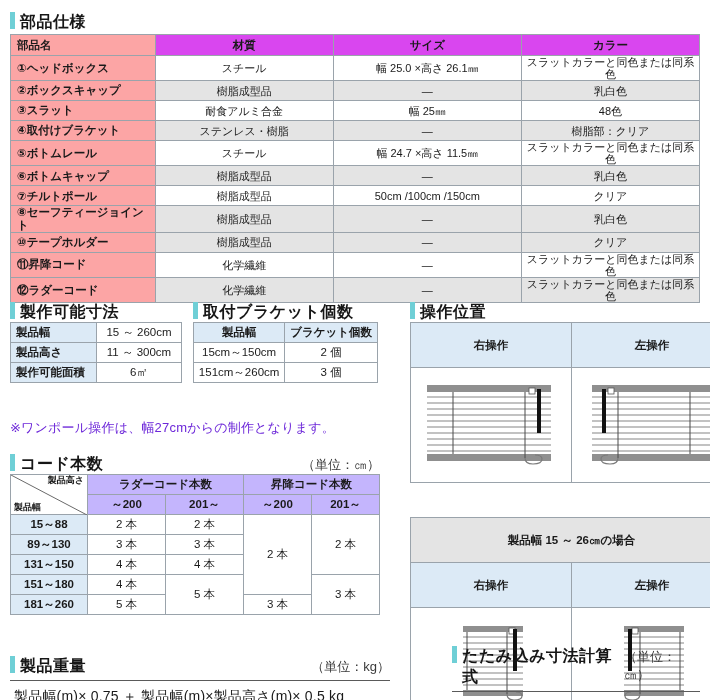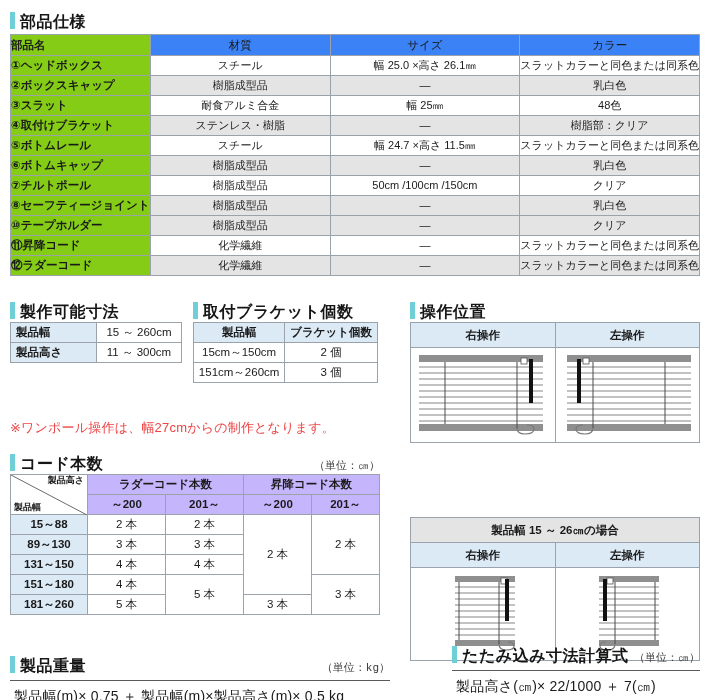--- a/index.html
+++ b/index.html
@@ -31,53 +31,53 @@
     width: 5px;
     height: 17px;
     background: #6fcfd6;
     margin-right: 5px;
     position: relative;
     top: 2px;
     flex: none;
   }
   .sec-unit {
     margin-left: auto;
-    font-size: 11px;
+    font-size: 13px;
     font-weight: normal;
     color: #3a3a3a;
     letter-spacing: 0;
-    font-family: Liberation Mono, monospace;
   }
 
   
   table.t {
     border-collapse: collapse;
     width: 100%;
     font-size: 11px;
   }
   table.t td, table.t th {
     border: 1px solid #9aa3ab;
     text-align: center;
     font-weight: normal;
     padding: 0;
     line-height: 1.1;
   }
 
   
   #parts-wrap { position: absolute; left: 10px; top: 34px; width: 690px; }
   #parts-table td { height: 19px; }
   #parts-table thead td {
-    background: #3b82f6;
-    font-weight: normal;
+    background: #d946ef;
+    font-weight: bold;
     font-size: 11.5px;
     height: 20px;
   }
   #parts-table td.name {
-    background: #84cc16;
+    background: #fca5a5;
     text-align: left;
+    padding-left: 6px;
     font-weight: bold;
     font-size: 11.5px;
     width: 140px;
   }
   #parts-table tr.alt td.mat,
   #parts-table tr.alt td.size,
   #parts-table tr.alt td.color { background: #e4e4e4; }
   #parts-table td.mat   { width: 180px; }
   #parts-table td.size  { width: 190px; }
   #parts-table td.color { width: 180px; }
@@ -96,21 +96,21 @@
   
   #brk-wrap { position: absolute; left: 193px; top: 322px; width: 185px; }
   #brk-table td { height: 19px; font-size: 11.5px; }
   #brk-table thead td { background: #dceaf6; font-weight: bold; }
 
   
   #note {
     position: absolute;
     left: 10px; top: 419px;
     font-size: 13px;
-    color: #ef4444;
+    color: #6d28d9;
     letter-spacing: .2px;
   }
 
   
   #cord-wrap { position: absolute; left: 10px; top: 455px; width: 370px; }
   #cord-table { font-size: 11.5px; }
   #cord-table td { height: 19px; }
   #cord-table td.hdr { background: #c4b5fd; font-weight: bold; }
   #cord-table td.wcell { background: #dceaf6; font-weight: bold; width: 76px; }
   #cord-table td.corner {
@@ -132,21 +132,21 @@
     font-size: 9px; font-weight: bold;
   }
 
   
   #op-wrap { position: absolute; left: 410px; top: 322px; width: 290px; }
   #op2-wrap { position: absolute; left: 410px; top: 482px; width: 290px; margin-top: 35px; }
   table.opt { border-collapse: collapse; width: 100%; font-size: 11.5px; }
   table.opt td {
     border: 1px solid #9aa3ab;
     text-align: center;
-    padding: 2px;
+    padding: 12px;
   }
   table.opt td.oh {
     background: #dceaf6;
     font-weight: bold;
     height: 20px;
   }
   table.opt td.oh-span {
     background: #e4e4e4;
     font-weight: bold;
     height: 20px;
@@ -264,20 +264,24 @@
   <div id="sizes-wrap">
     <table class="t" id="sizes-table">
       <tbody>
         <tr>
           <td class="k">製品幅</td>
           <td>15 ～ 260cm</td>
         </tr>
         <tr>
           <td class="k">製品高さ</td>
           <td>11 ～ 300cm</td>
+        </tr>
+        <tr>
+          <td class="k">製作可能面積</td>
+          <td>6㎡</td>
         </tr>
       </tbody>
     </table>
   </div>
 
   <div class="sec-head" style="position:absolute;left:193px;top:300px;width:185px;">
     <span class="sec-bar"></span>
     <span>取付ブラケット個数</span>
   </div>
   <div id="brk-wrap">

